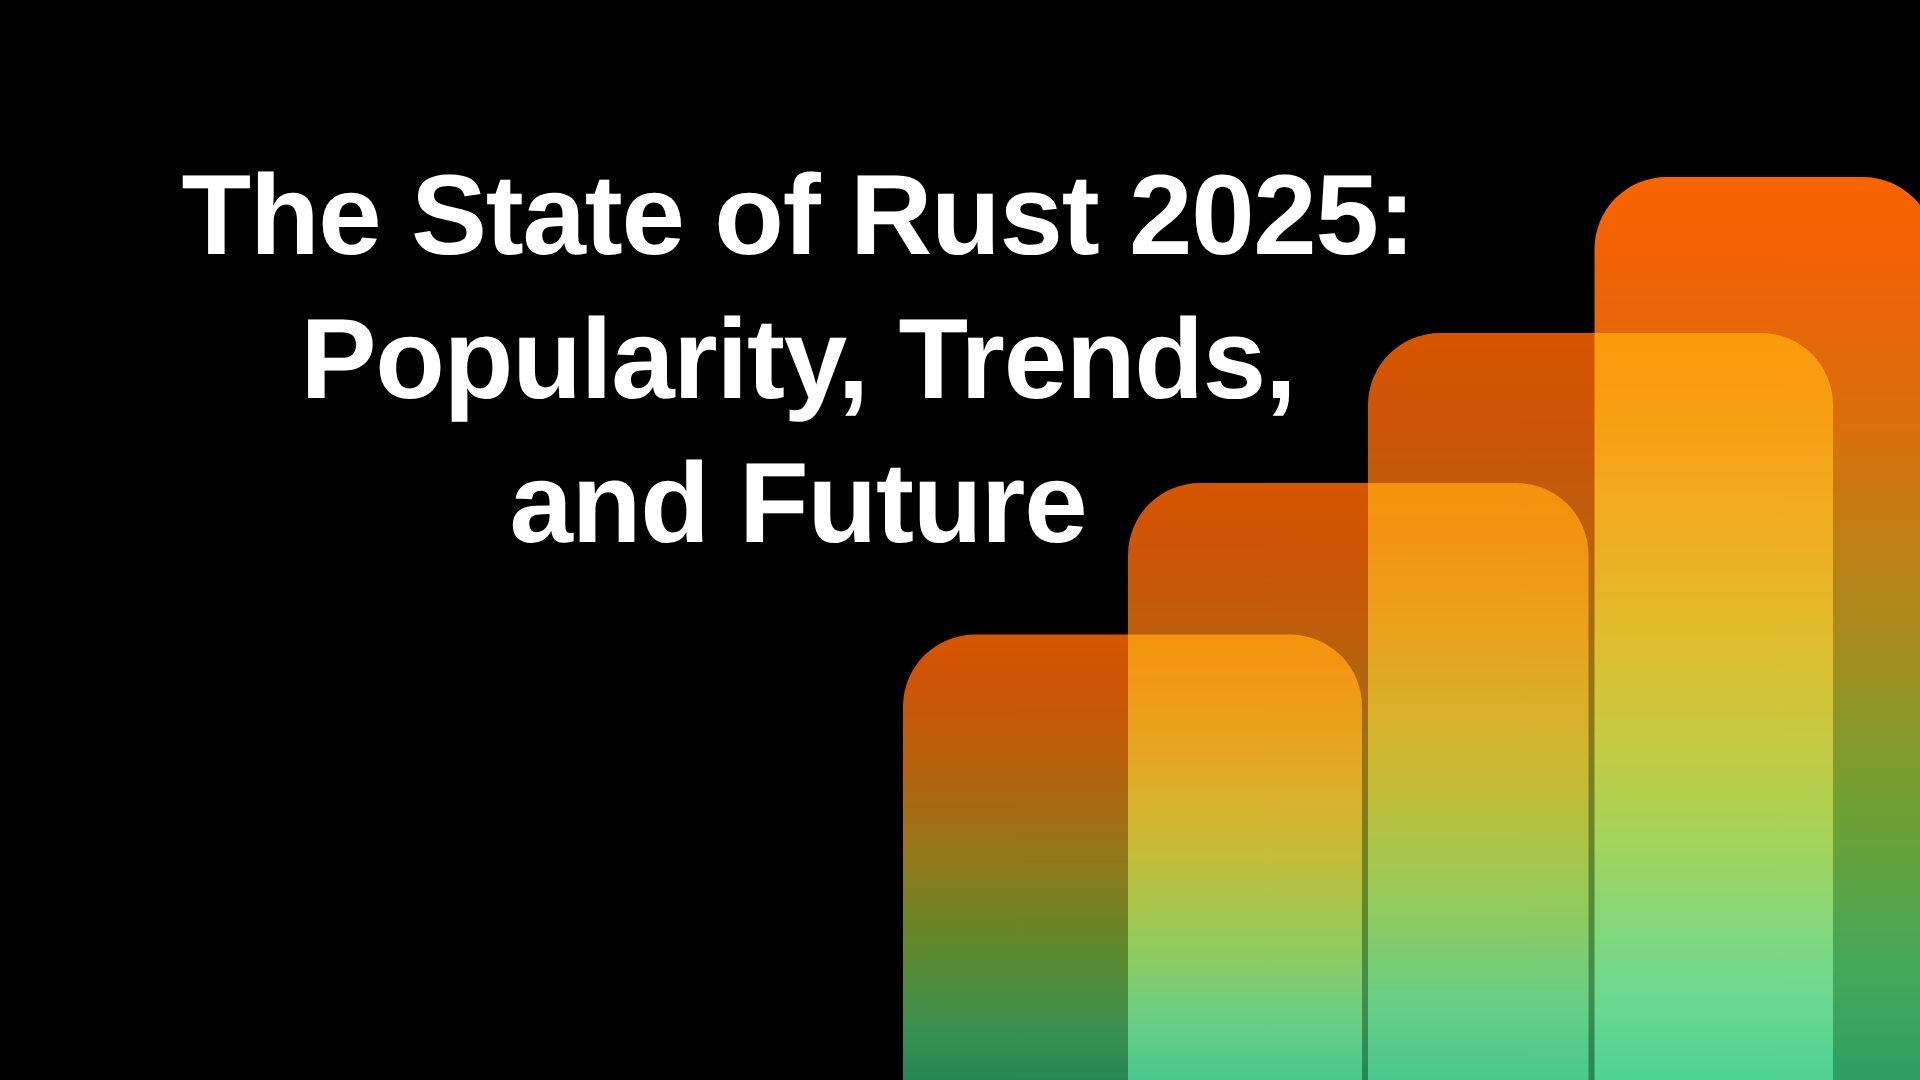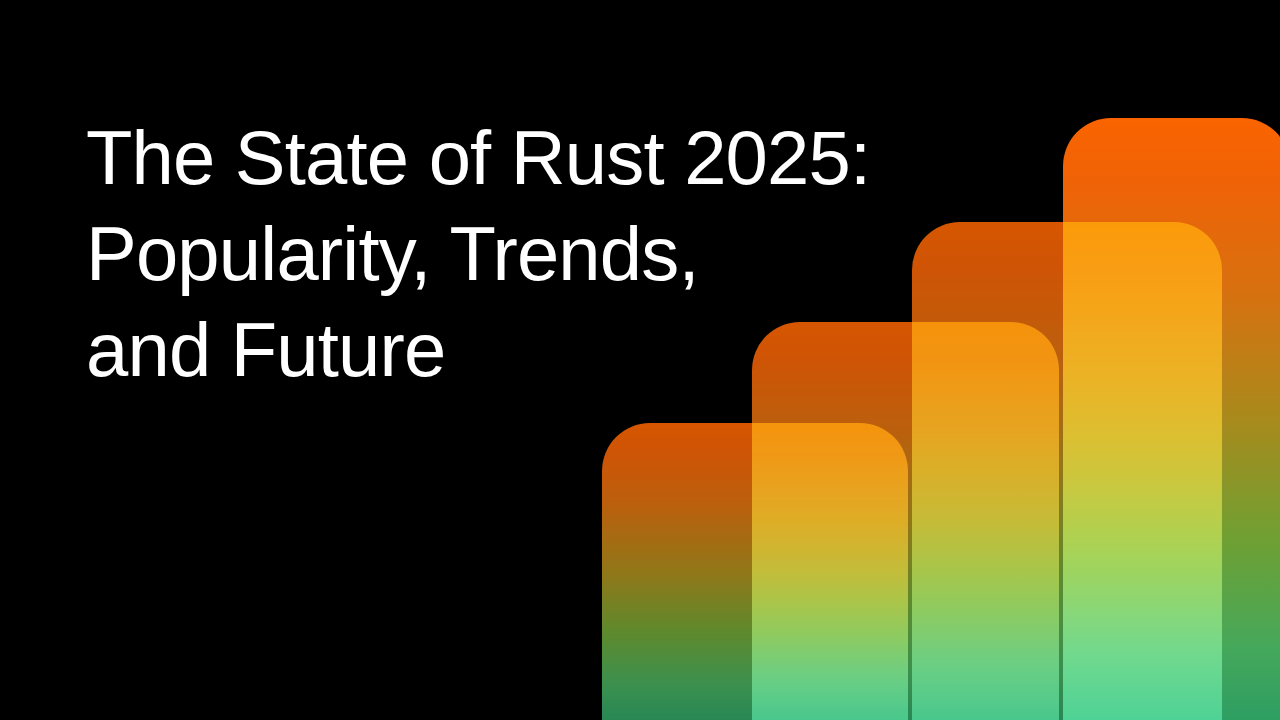--- a/index.html
+++ b/index.html
@@ -42,28 +42,29 @@
   
   .bar.b4 { opacity: 1; mix-blend-mode: normal; }
 
   
   #title {
     position: absolute;
     left: 72px;
     top: 96px;
     z-index: 3;
     width: 920px;
-    margin: 14px;
+    margin: 0;
     color: #FFFFFF;
     font-size: 76px;
     line-height: 96px;
-    font-weight: 400;
+    font-weight: 700;
     letter-spacing: -0.8px;
     white-space: pre-line;
     pointer-events: none;
+    text-align: center;
   }
 </style>
 </head>
 <body>
 
 <div id="stage" style="background: rgb(0, 0, 0);">
 
   <div id="bars">
     <div class="bar b4" style="left: 1063px; width: 227px; top: 118px; height: 602px; border-top-left-radius: 48px; border-top-right-radius: 48px;"></div>
     <div class="bar b3" style="left: 912px; width: 310px; top: 222px; height: 498px; border-top-left-radius: 48px; border-top-right-radius: 48px;"></div>

